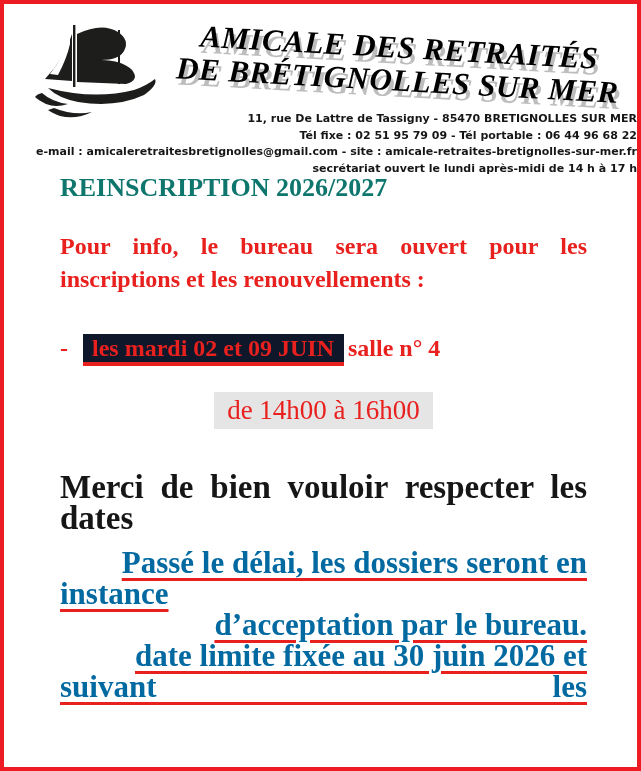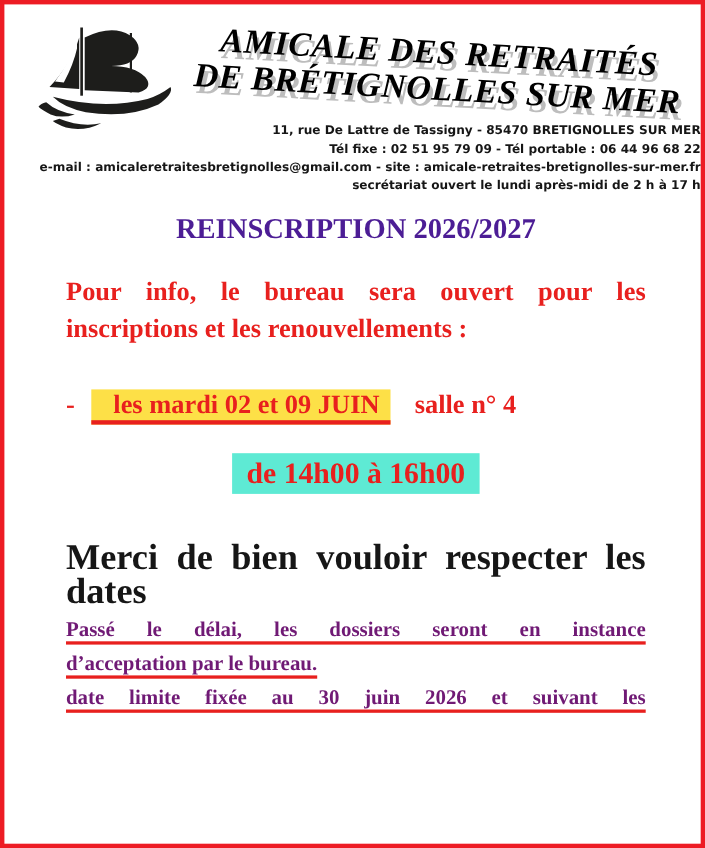--- a/index.html
+++ b/index.html
@@ -30,49 +30,50 @@
   .contact{
     position:absolute;left:0;right:0;top:107px;
     text-align:right;color:#161616;
     font-family:"DejaVu Sans",sans-serif;
     font-weight:bold;font-size:11px;line-height:16.5px;
   }
 
   
   .main{padding:0 50px 0 56px;color:#e8201e;}
   .heading{
-    margin-top:20px;text-align:center;
-    color:#4c1d95;font-weight:bold;font-size:26px;line-height:28px;
+    
+    color:#0f766e;font-weight:bold;font-size:26px;line-height:28px;
   }
   .intro{margin-top:28px;font-weight:bold;font-size:24px;line-height:33px;color:#e8201e;}
   .line-stretch{text-align:justify;text-align-last:justify;}
   .line-left{text-align:left;}
 
   .item{margin-top:37px;font-weight:bold;font-size:24px;line-height:30px;color:#e8201e;white-space:nowrap;}
   .item .dash{display:inline-block;margin-right:15px;}
   .item .hl{
-    background:#fde047;
+    background:#0f172a;
     border-bottom:4px solid #e8201e;
-    padding:1px 10px 1px 20px;
+    padding:1px 10px 1px 9px;
   }
-  .item .suffix{margin-left:22px;}
+  .item .suffix{margin-left:4px;}
 
   .hours-row{margin-top:29px;text-align:center;}
   .hours{
-    display:inline-block;background:#5eead4;color:#e8201e;
-    font-weight:bold;font-size:27px;line-height:32px;padding:2px 13px 3px 13px;
+    display:inline-block;background:#e5e5e5;color:#e8201e;
+    font-weight:normal;font-size:27px;line-height:32px;padding:2px 13px 3px 13px;
   }
 
   .black-para{margin-top:43px;color:#161616;font-weight:bold;font-size:33px;line-height:31px;}
-  .red-para{margin-top:3px;color:#701a75;font-weight:bold;font-size:19px;line-height:31px;}
+  .red-para{margin-top:13px;color:#0369a1;font-weight:bold;font-size:31px;line-height:31px;}
   .rline{
     text-decoration:underline;
     text-decoration-thickness:3px;
     text-underline-offset:5px;
     text-decoration-color:#e8201e;
+    text-align:right;
   }
 </style>
 </head>
 <body>
 
 <div class="page">
 
   <div class="header">
 
     <svg class="logo" viewBox="0 0 128 106" xmlns="http://www.w3.org/2000/svg" aria-hidden="true">
@@ -96,21 +97,21 @@
 
     <div class="title-wrap">
       <div class="title-line">AMICALE DES RETRAITÉS</div>
       <div class="title-line">DE BRÉTIGNOLLES SUR MER</div>
     </div>
 
     <div class="contact">
       <div>11, rue De Lattre de Tassigny - 85470 BRETIGNOLLES SUR MER</div>
       <div>Tél fixe : 02 51 95 79 09 - Tél portable : 06 44 96 68 22</div>
       <div>e-mail : amicaleretraitesbretignolles@gmail.com -  site : amicale-retraites-bretignolles-sur-mer.fr</div>
-      <div>secrétariat ouvert le lundi après-midi de 2 h à 17 h</div>
+      <div>secrétariat ouvert le lundi après-midi de 14 h à 17 h</div>
     </div>
   </div>
 
   <div class="main">
 
     <div class="heading">REINSCRIPTION 2026/2027</div>
 
     <div class="intro">
       <div class="line-stretch">Pour info, le bureau sera ouvert pour les</div>
       <div class="line-left">inscriptions et les renouvellements :</div>

